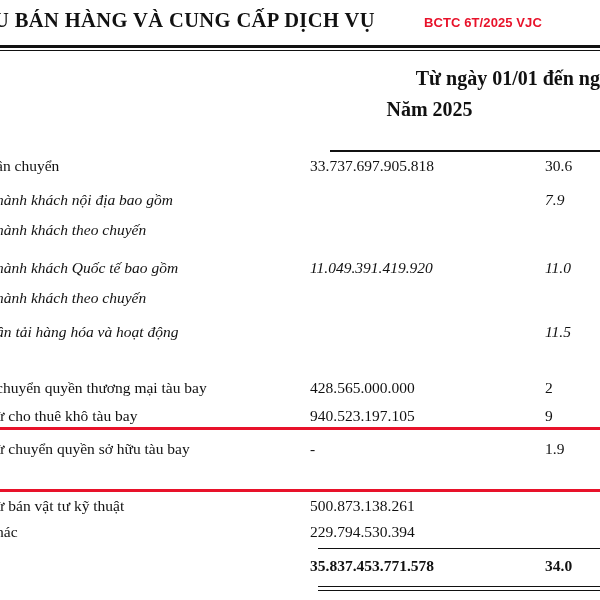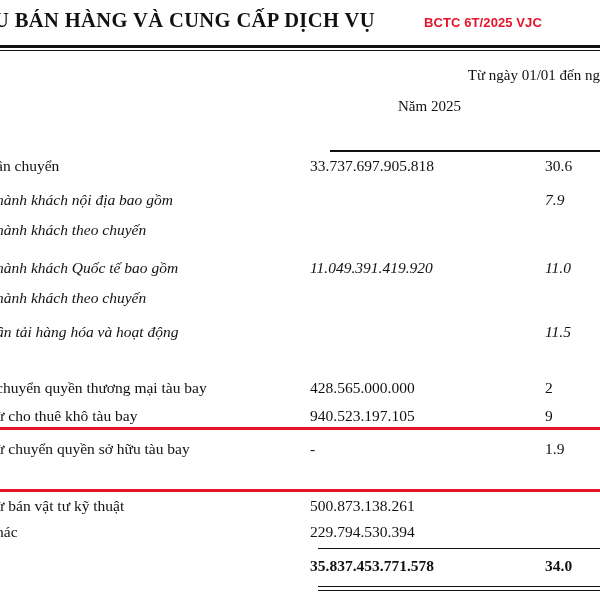--- a/index.html
+++ b/index.html
@@ -62,22 +62,22 @@
     top: 47px;
     width: 600px;
     height: 1px;
     background: #111111;
   }
 
   
   .colhead {
     position: absolute;
     text-align: right;
-    font-size: 15px;
-    font-weight: normal;
+    font-size: 20px;
+    font-weight: bold;
     white-space: nowrap;
   }
   .colhead-line1 {
     left: 330px;
     top: 64px;
     width: 270px;
   }
   .colhead-line2 {
     left: 330px;
     top: 95px;

